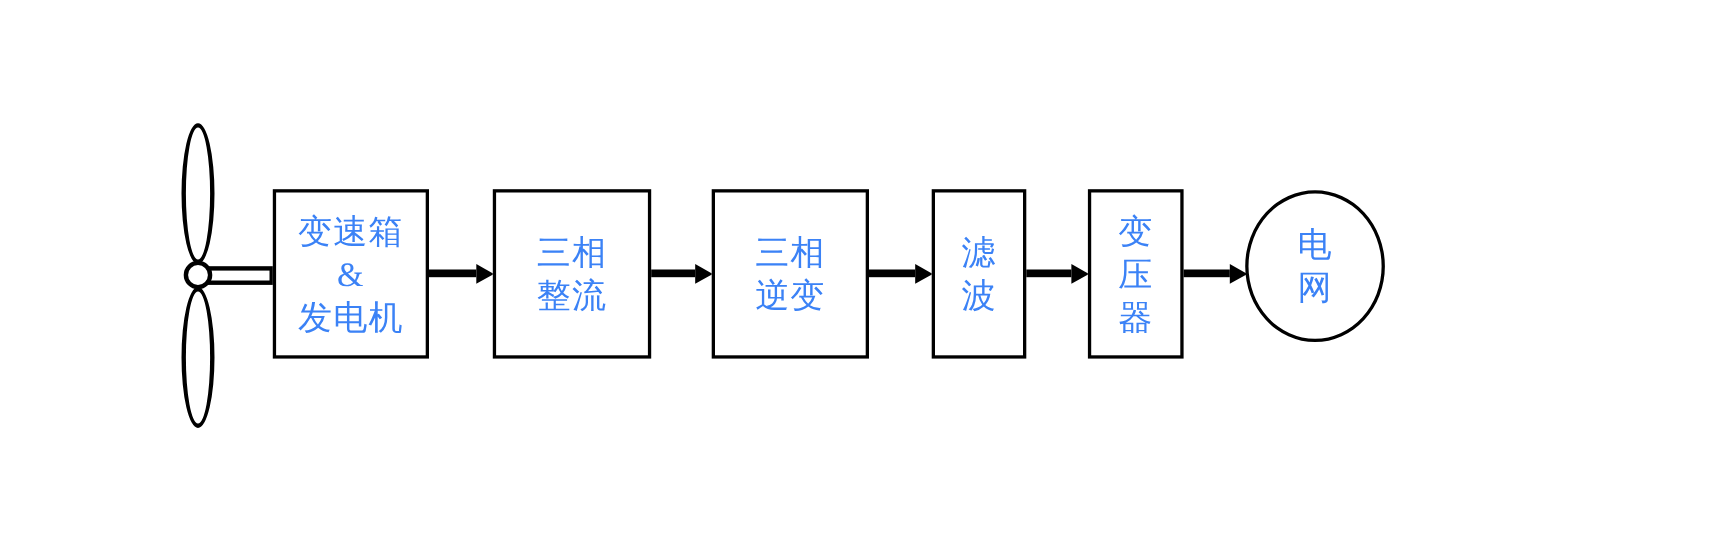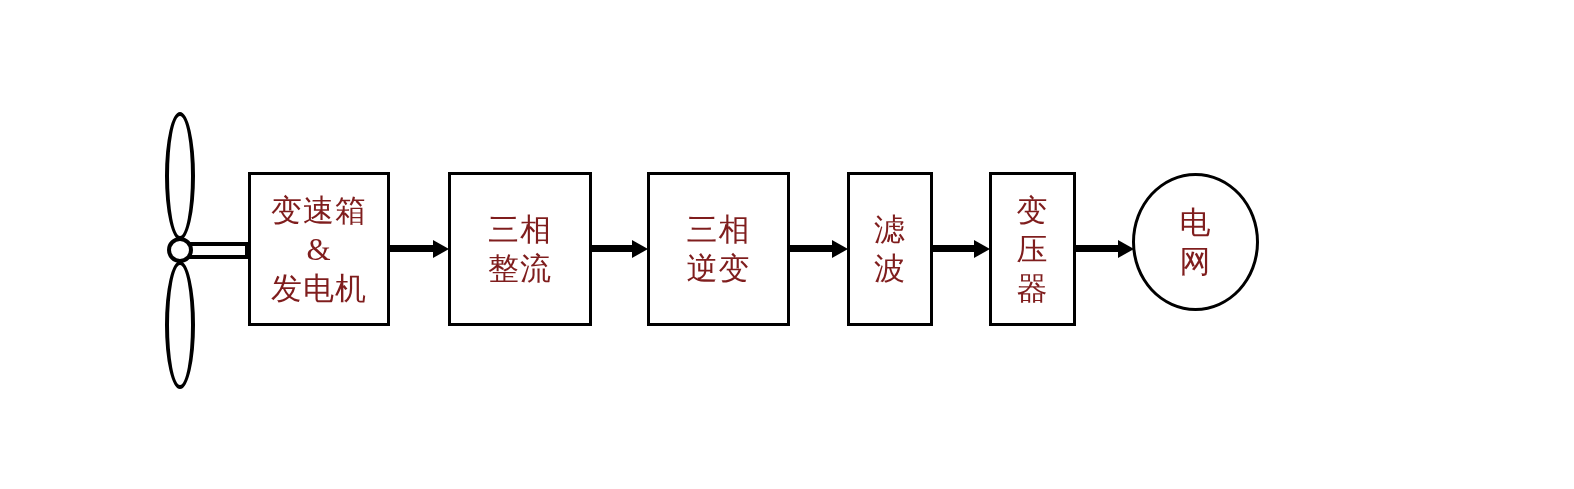--- a/index.html
+++ b/index.html
@@ -7,21 +7,21 @@
     padding: 0;
     background: #ffffff;
   }
   .canvas {
     position: relative;
     width: 1574px;
     height: 432px;
     background: #ffffff;
     overflow: hidden;
     font-family: "Liberation Serif", "DejaVu Serif", serif;
-    color: #7f1d1d;
+    color: #3b82f6;
   }
   
   .blade {
     position: absolute;
     box-sizing: border-box;
     width: 30px;
     height: 128px;
     border: 4px solid #000;
     border-radius: 50%;
     background: #ffffff;

